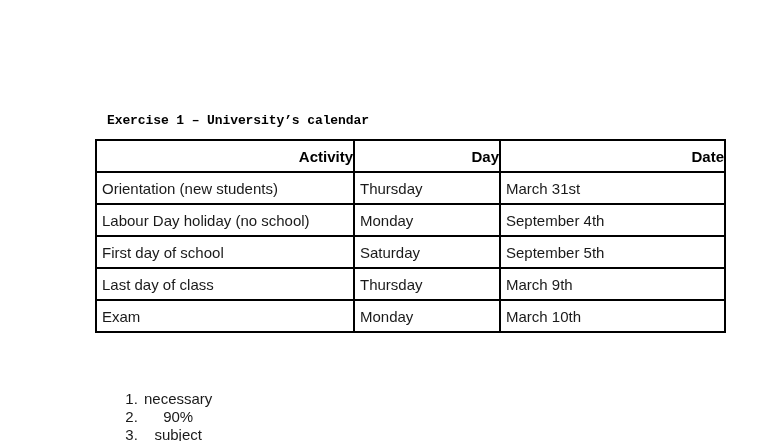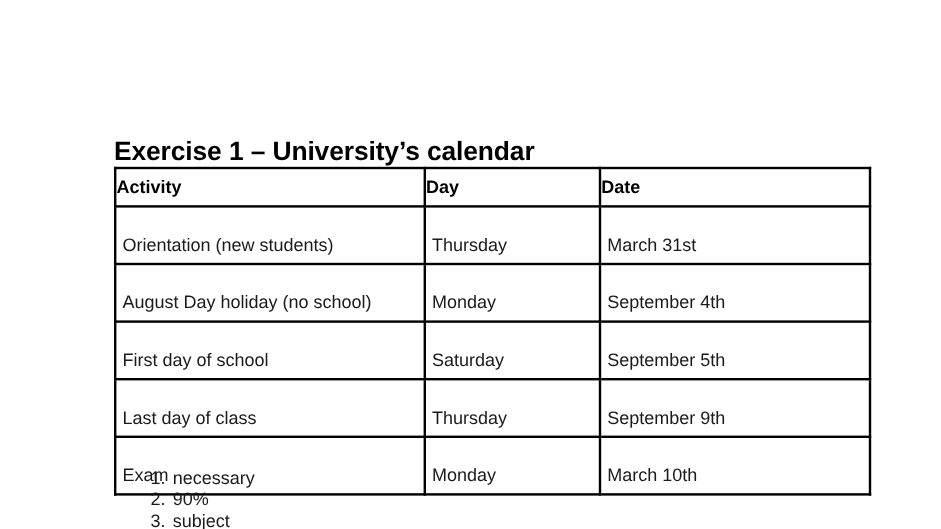--- a/index.html
+++ b/index.html
@@ -10,66 +10,67 @@
     body {
       width: 784px;
       height: 441px;
       position: relative;
       overflow: hidden;
       font-family: "Liberation Sans", sans-serif;
       color: #000000;
     }
     .title {
       position: absolute;
-      left: 95px;
+      left: 107px;
       top: 113px;
-      font-size: 22px;
+      font-size: 13px;
       font-weight: bold;
       letter-spacing: -0.1px;
       white-space: nowrap;
+      font-family: Liberation Mono, monospace;
     }
     table.cal {
       position: absolute;
       left: 95px;
       top: 139px;
       border-collapse: collapse;
       table-layout: fixed;
       width: 629px;
     }
     table.cal th, table.cal td {
       border: 2px solid #000000;
       font-size: 15px;
       height: 30px;
-      padding: 16px 0 0 5px;
+      padding: 0 0 0 5px;
       vertical-align: middle;
       white-space: nowrap;
       color: #1a1a1a;
     }
     table.cal th {
       font-weight: bold;
-      text-align: left;
+      text-align: right;
       padding: 0;
       height: 30px;
       color: #000000;
     }
     table.cal tr.hdr th { height: 30px; }
     col.c1 { width: 258px; }
     col.c2 { width: 146px; }
     col.c3 { width: 225px; }
     ol.answers {
       position: absolute;
       left: 118px;
       top: 390px;
       margin: 0;
       padding: 0 0 0 24px;
       font-size: 15px;
       line-height: 18px;
       color: #1a1a1a;
     }
-    ol.answers li { padding-left: 2px; }
+    ol.answers li { padding-left: 2px; text-align: center; }
   </style>
 </head>
 <body>
 
 <div class="title">Exercise 1 – University’s calendar</div>
 
 <table class="cal">
   <colgroup>
       <col class="c1">
       <col class="c2">
@@ -80,33 +81,33 @@
     <th>Activity</th>
     <th>Day</th>
     <th>Date</th>
   </tr>
   <tr>
     <td>Orientation (new students)</td>
     <td>Thursday</td>
     <td>March 31st</td>
   </tr>
   <tr>
-    <td>August Day holiday (no school)</td>
+    <td>Labour Day holiday (no school)</td>
     <td>Monday</td>
     <td>September 4th</td>
   </tr>
   <tr>
     <td>First day of school</td>
     <td>Saturday</td>
     <td>September 5th</td>
   </tr>
   <tr>
     <td>Last day of class</td>
     <td>Thursday</td>
-    <td>September 9th</td>
+    <td>March 9th</td>
   </tr>
   <tr>
     <td>Exam</td>
     <td>Monday</td>
     <td>March 10th</td>
   </tr>
 </tbody>
   </table>
 
 <ol class="answers">

